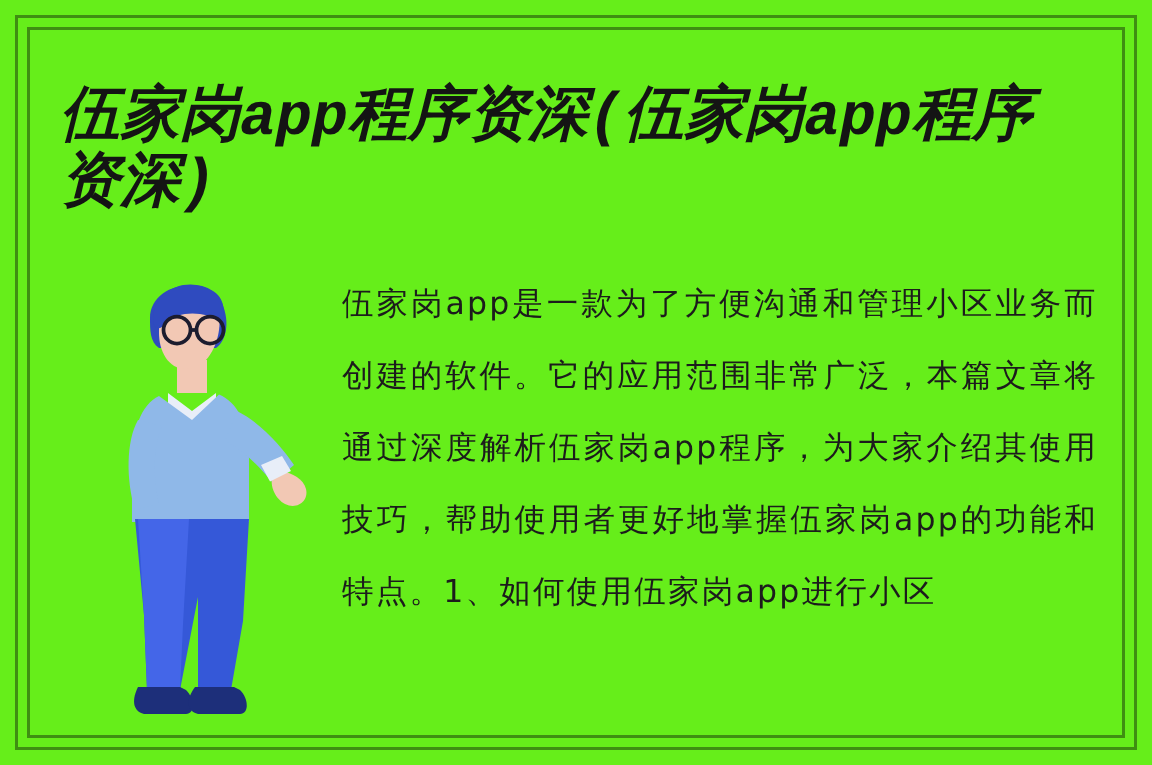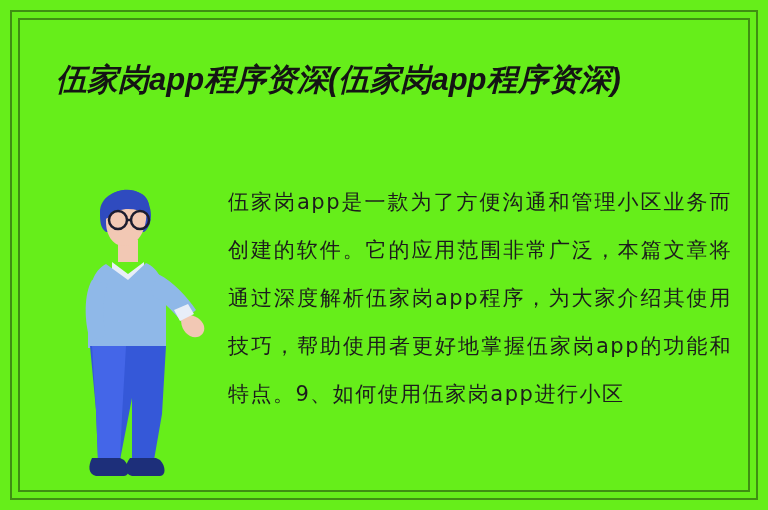--- a/index.html
+++ b/index.html
@@ -33,27 +33,27 @@
     position: absolute;
     left: 18px;
     top: 18px;
     right: 18px;
     bottom: 18px;
     border: 2px solid #3f8f12;
     box-sizing: border-box;
   }
   .title {
     position: absolute;
-    left: 56px;
+    left: 40px;
     top: 58px;
     width: 676px;
-    font-family: Liberation Sans, sans-serif;
+    font-family: Liberation Mono, monospace;
     font-weight: bold;
     font-style: italic;
-    font-size: 31px;
+    font-size: 40px;
     line-height: 44px;
     color: #141414;
     letter-spacing: 0px;
   }
   .body-text {
     position: absolute;
     left: 228px;
     top: 178px;
     width: 504px;
     font-family: "DejaVu Sans", sans-serif;
@@ -110,15 +110,15 @@
 
       <path d="M28 176 L104 176 L100 244 L92 290 L70 290 L70 228 L58 290 L36 290 L34 240 Z" fill="#3558d8"></path>
 
       <path d="M30 176 L64 176 L60 246 L58 290 L36 290 L34 240 Z" fill="#4466e8"></path>
 
       <path d="M30 288 C26 296, 26 304, 34 306 L62 306 C68 306, 68 296, 62 290 L58 288 Z" fill="#1d2f7a"></path>
       <path d="M68 288 C62 296, 62 304, 70 306 L98 306 C104 306, 104 296, 98 290 L94 288 Z" fill="#1d2f7a"></path>
     </svg>
   </div>
 
-  <div class="body-text">伍家岗app是一款为了方便沟通和管理小区业务而创建的软件。它的应用范围非常广泛，本篇文章将通过深度解析伍家岗app程序，为大家介绍其使用技巧，帮助使用者更好地掌握伍家岗app的功能和特点。9、如何使用伍家岗app进行小区</div>
+  <div class="body-text">伍家岗app是一款为了方便沟通和管理小区业务而创建的软件。它的应用范围非常广泛，本篇文章将通过深度解析伍家岗app程序，为大家介绍其使用技巧，帮助使用者更好地掌握伍家岗app的功能和特点。1、如何使用伍家岗app进行小区</div>
 
 </div>
 
 </body></html>

